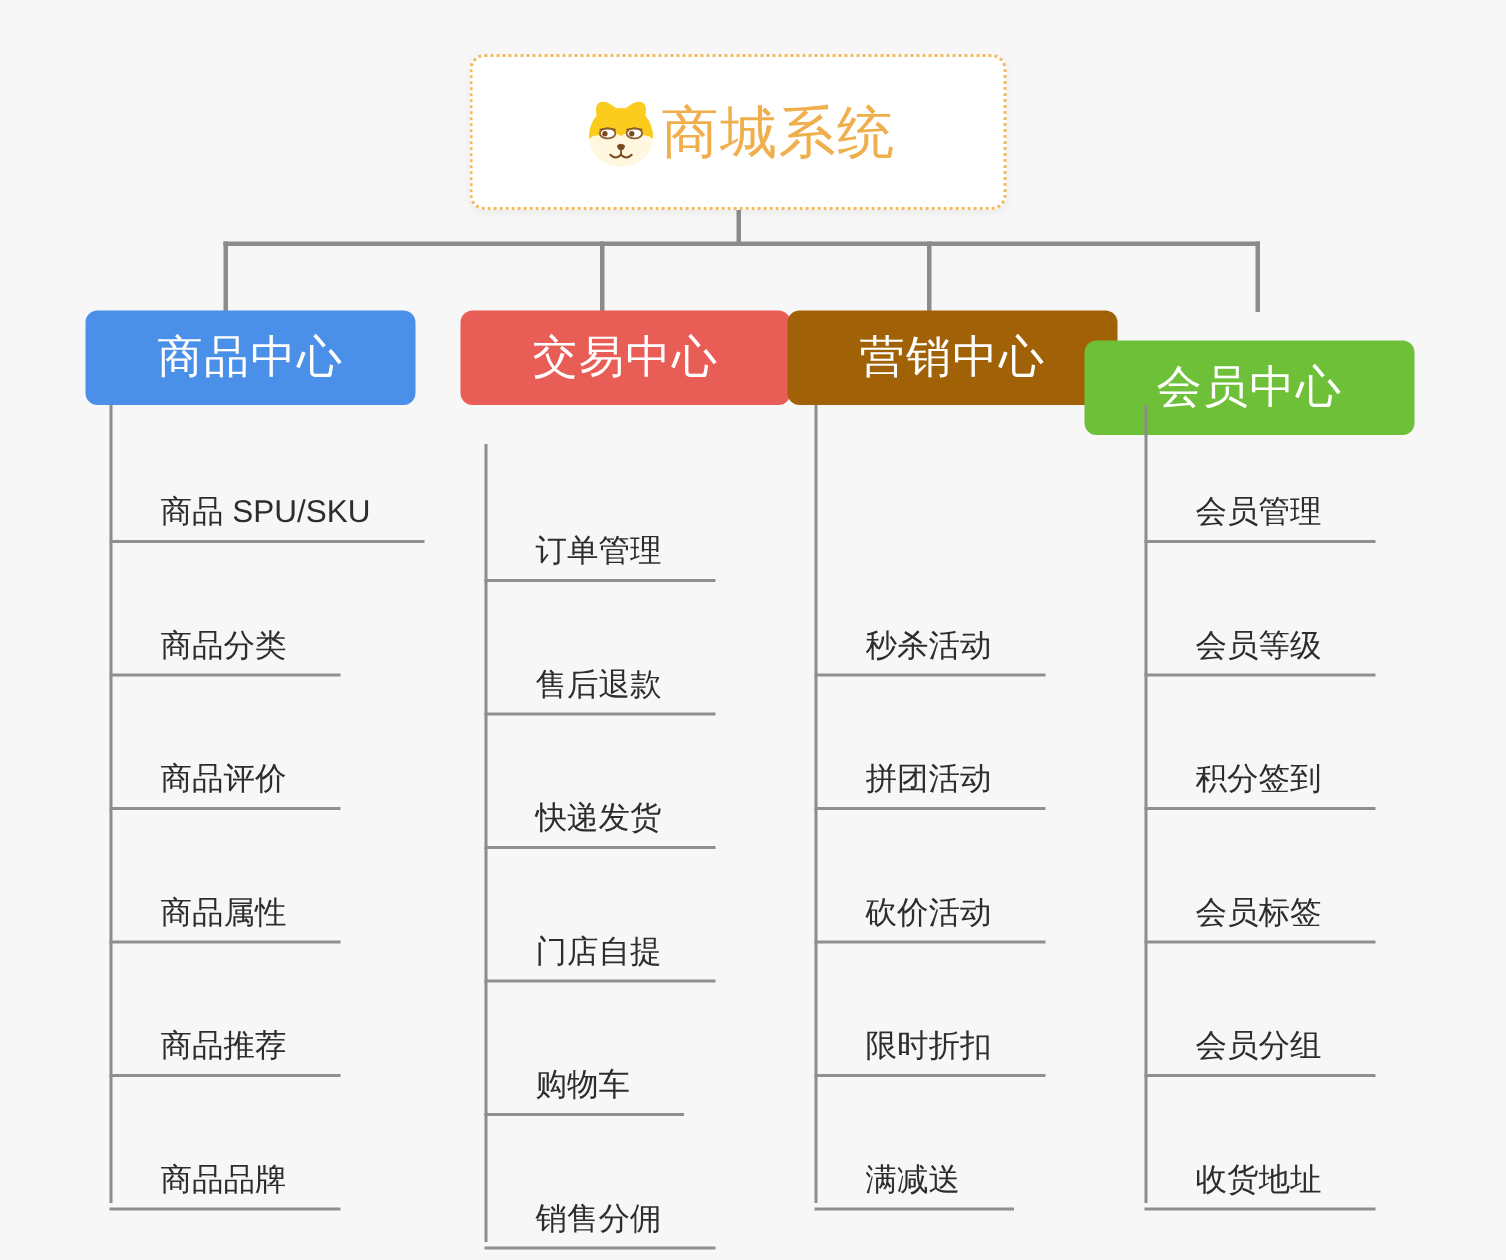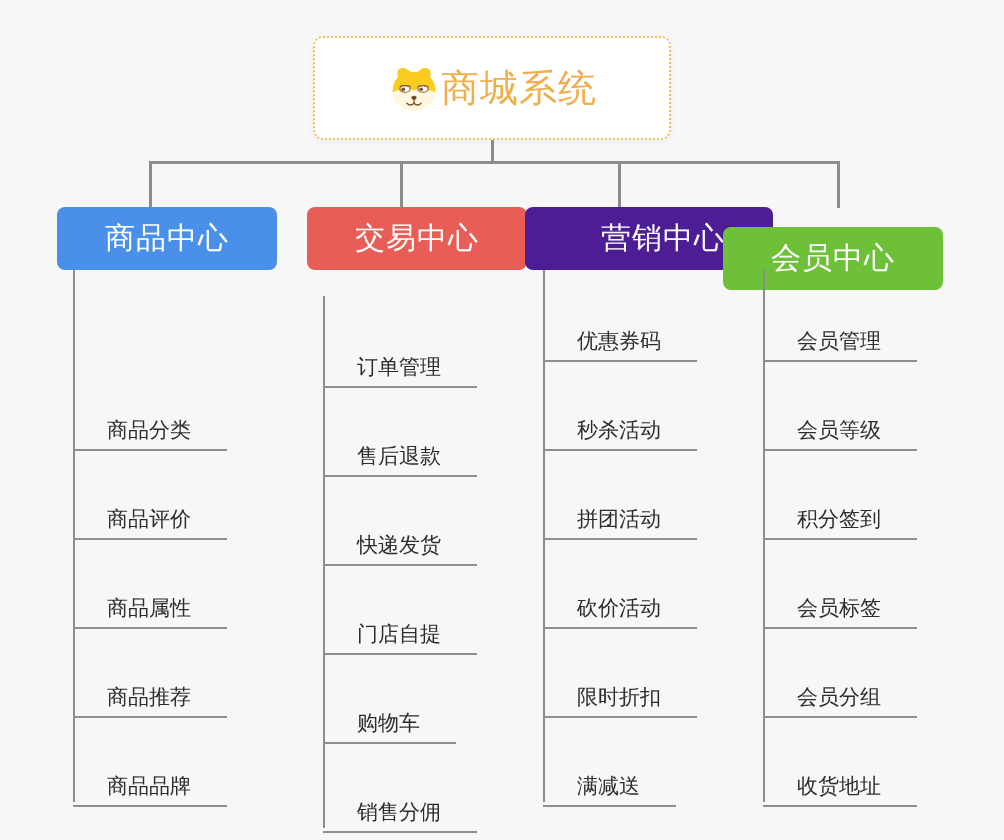--- a/index.html
+++ b/index.html
@@ -86,46 +86,46 @@
     </svg>
     <span class="root-title">商城系统</span>
   </div>
 
   <div class="branch branch-1" style="background-color: rgb(74, 144, 232);">
     <span>商品中心</span>
   </div>
   <div class="branch branch-2" style="background-color: rgb(233, 93, 87);">
     <span>交易中心</span>
   </div>
-  <div class="branch branch-3" style="background-color: #4c1d95; padding-left: 28px;">
+  <div class="branch branch-3" style="background-color: #a16207;">
     <span>营销中心</span>
   </div>
   <div class="branch branch-4" style="background-color: rgb(110, 192, 57);">
     <span>会员中心</span>
   </div>
 
   <div class="column col-1">
+    <div class="leaf t1">商品 SPU/SKU</div>
     <div class="leaf t2">商品分类</div>
     <div class="leaf t3">商品评价</div>
     <div class="leaf t4">商品属性</div>
     <div class="leaf t5">商品推荐</div>
     <div class="leaf t6">商品品牌</div>
   </div>
 
   <div class="column col-2">
     <div class="leaf t1">订单管理</div>
     <div class="leaf t2">售后退款</div>
     <div class="leaf t3">快递发货</div>
     <div class="leaf t4">门店自提</div>
     <div class="leaf t5">购物车</div>
     <div class="leaf t6">销售分佣</div>
   </div>
 
   <div class="column col-3">
-    <div class="leaf t1">优惠券码</div>
     <div class="leaf t2">秒杀活动</div>
     <div class="leaf t3">拼团活动</div>
     <div class="leaf t4">砍价活动</div>
     <div class="leaf t5">限时折扣</div>
     <div class="leaf t6">满减送</div>
   </div>
 
   <div class="column col-4">
     <div class="leaf t1">会员管理</div>
     <div class="leaf t2">会员等级</div>

